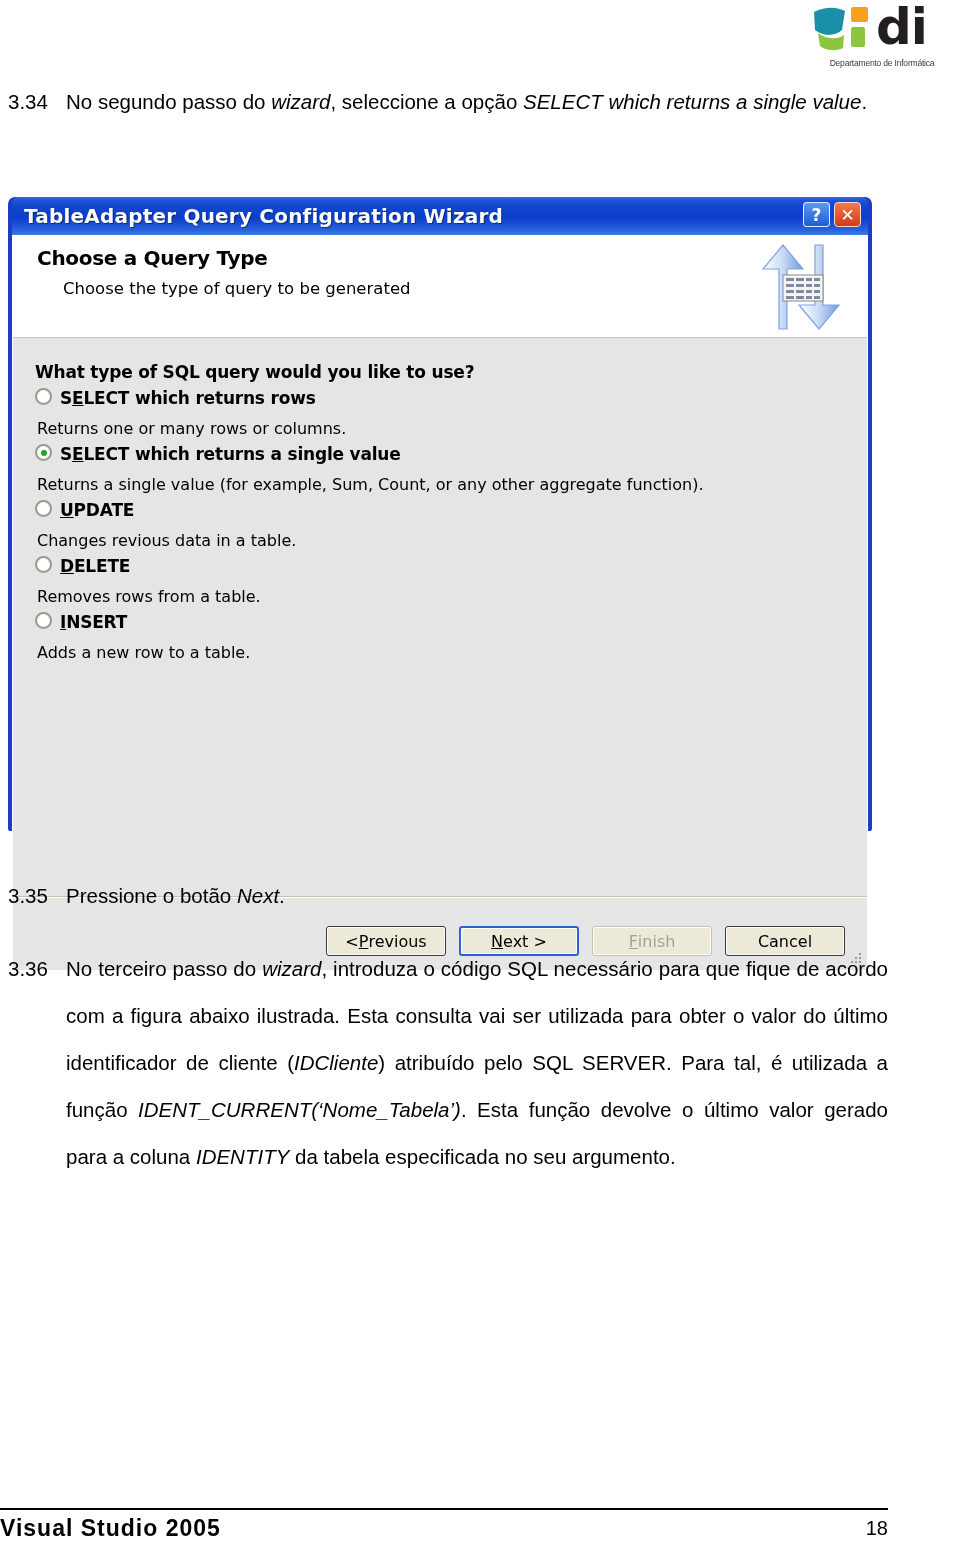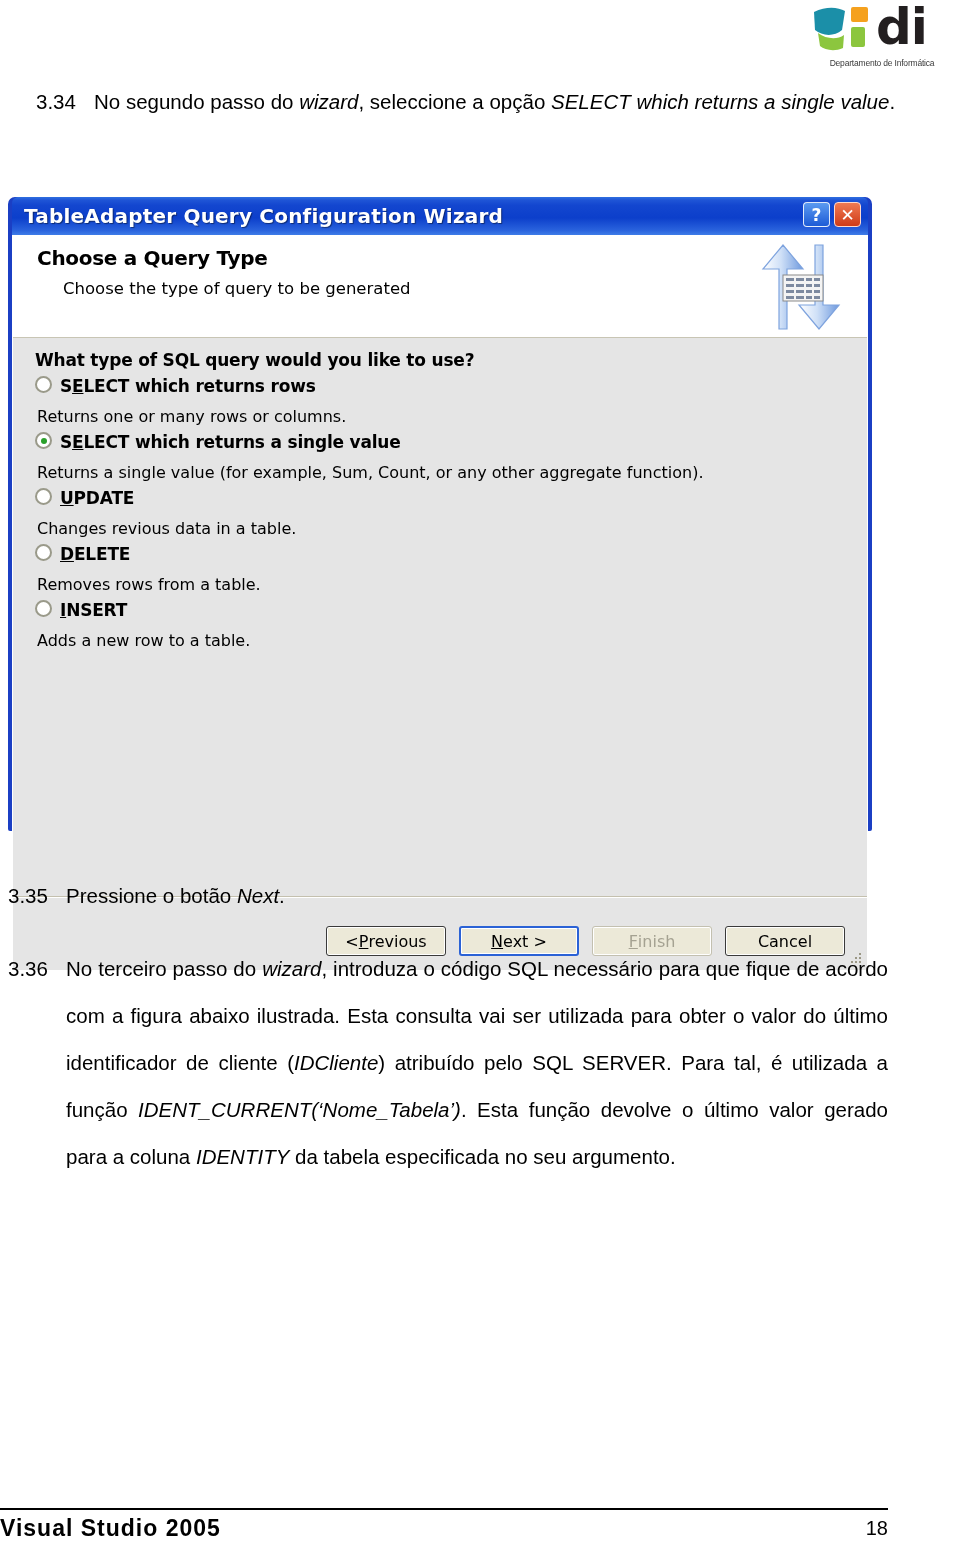--- a/index.html
+++ b/index.html
@@ -167,21 +167,21 @@
   .dlg-header-icon {
     position: absolute;
     right: 18px;
     top: 6px;
     width: 96px;
     height: 92px;
   }
 
   .dlg-body {
     position: relative;
-    padding: 12px 0 0 22px;
+    padding: 24px 0 0 22px;
   }
   .q-title {
     font-size: 17px;
     font-weight: bold;
     font-family: "DejaVu Sans", sans-serif;
     margin: 0 0 6px 0;
     letter-spacing: -0.2px;
   }
   .opt-row {
     display: flex;
@@ -317,21 +317,21 @@
       <path d="M2 6 C14 0 26 1 33 5 L30 24 C22 31 10 30 3 24 Z" fill="#1b8fa8"></path>
       <path d="M6 27 C14 33 25 34 32 29 L31 42 C22 46 13 44 8 40 Z" fill="#8cc63e"></path>
       <rect x="39" y="1" width="17" height="15" rx="2" fill="#f5a11e"></rect>
       <rect x="39" y="21" width="14" height="20" rx="2" fill="#8cc63e"></rect>
     </svg>
   </div>
   <div class="logo-di">di</div>
   <div class="logo-text">Departamento de Informática</div>
 </div>
 
-<div class="para doc-text" style="top:78px;margin-left:28px;">
+<div class="para doc-text" style="top:78px;">
   <span class="num">3.34</span>
   <div class="body nojust">
     <span>No segundo passo do </span><i>wizard</i><span>, seleccione a opção </span><i>SELECT which returns a single value</i><span>.</span>
   </div>
 </div>
 
 <div class="dialog">
 
   <div class="titlebar">
     <span class="titlebar-text">TableAdapter Query Configuration Wizard</span>

